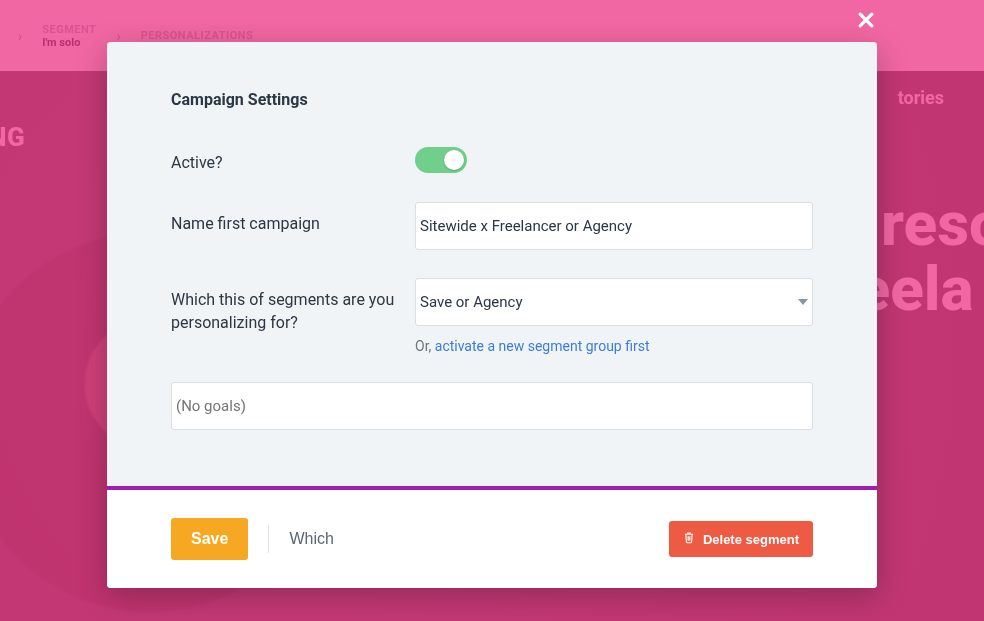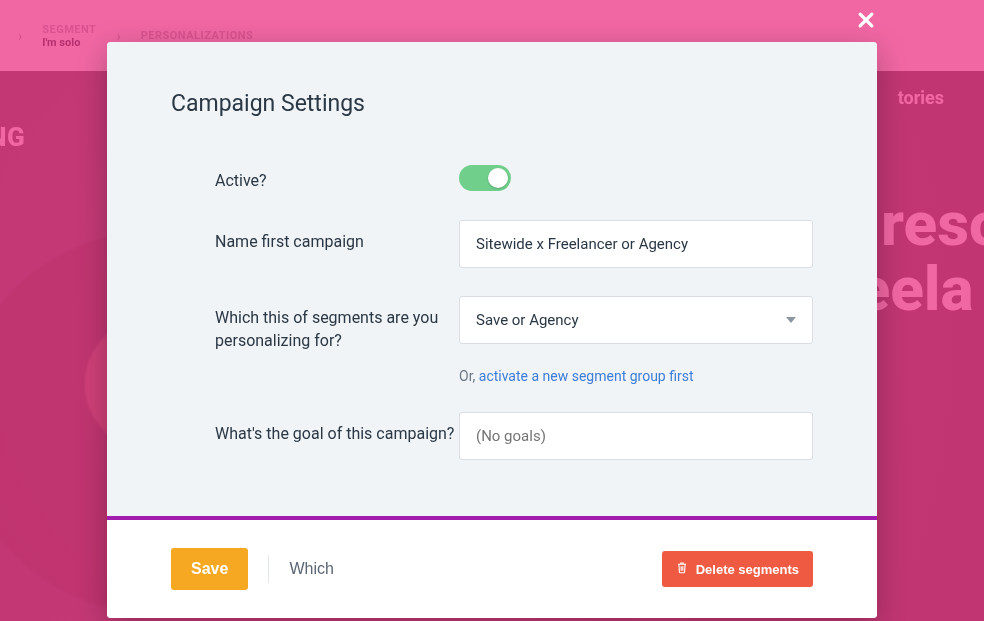--- a/index.html
+++ b/index.html
@@ -26,40 +26,40 @@
   
   .pink-overlay { position: absolute; inset: 0; background: rgba(235,45,127,0.72); }
 
   
   .close-x { position: absolute; top: 10px; right: 108px; color: #fff; font-size: 22px; cursor: pointer; }
   .close-x svg { width: 20px; height: 20px; display:block; }
 
   
   .modal { position: absolute; left: 107px; top: 42px; width: 770px; background: #fff; border-radius: 4px; box-shadow: 0 8px 30px rgba(0,0,0,.25); overflow: hidden; }
   .modal-body { background: #f1f4f6; padding: 48px 64px 56px; }
-  .modal-title { font-size: 23px; font-weight: 400; color: #2a3744; margin-bottom: 42px; }
+  .modal-title { font-size: 16px; font-weight: 700; color: #2a3744; margin-bottom: 32px; }
 
   .form-row { display: flex; align-items: flex-start; margin-bottom: 28px; }
   .form-row:last-child { margin-bottom: 0; }
-  .form-label { width: 244px; flex: 0 0 244px; font-size: 16px; color: #2a3744; padding-top: 10px; line-height: 1.45; margin-left: 44px; }
+  .form-label { width: 244px; flex: 0 0 244px; font-size: 16px; color: #2a3744; padding-top: 10px; line-height: 1.45; }
   .form-control { flex: 1; }
 
   
   .toggle { width: 52px; height: 26px; border-radius: 13px; background: #6fcf8b; position: relative; cursor: pointer; margin-top: 6px; }
   .toggle-knob { position: absolute; right: 3px; top: 3px; width: 20px; height: 20px; border-radius: 50%; background: #fff; box-shadow: 0 1px 2px rgba(0,0,0,.2); }
 
   
   .text-input, .select-input {
     width: 100%; height: 48px; background: #fff; border: 1px solid #d8dee4; border-radius: 3px;
-    padding: 0 16px; font-size: 15px; color: #2a3744; display: flex; align-items: center;
+    padding: 0 4px; font-size: 15px; color: #2a3744; display: flex; align-items: center;
   }
   .text-input input { border:none; outline:none; width:100%; font-size:15px; color:#2a3744; font-family:inherit; background:transparent; }
   .select-input { justify-content: space-between; cursor: pointer; }
   .select-caret { width: 0; height: 0; border-left: 5px solid transparent; border-right: 5px solid transparent; border-top: 6px solid #8a95a1; }
-  .helper { margin-top: 24px; font-size: 14px; color: #6b7684; }
+  .helper { margin-top: 12px; font-size: 14px; color: #6b7684; }
   .helper a { color: #3b7dd8; text-decoration: none; cursor: pointer; }
   .placeholder { color: #9aa3ad; }
 
   
   .modal-footer { background: #fff; border-top: 4px solid #a21caf; padding: 28px 64px; display: flex; align-items: center; }
   .btn-save { background: #f6a823; color: #fff; font-weight: 700; font-size: 16px; border: none; padding: 12px 20px; border-radius: 3px; cursor: pointer; }
   .footer-divider { width: 1px; height: 28px; background: #e3e7eb; margin: 0 20px; }
   .btn-cancel { background: transparent; border: none; color: #5a6673; font-size: 16px; cursor: pointer; }
   .spacer { flex: 1; }
   .btn-delete { background: #ef5b42; color: #fff; font-weight: 700; font-size: 13px; border: none; padding: 10px 14px; border-radius: 3px; cursor: pointer; display: inline-flex; align-items: center; gap: 8px; }
@@ -137,21 +137,20 @@
           <span>Save or Agency</span>
           <span class="select-caret"></span>
         </div>
         <div class="helper">
           <span>Or, </span><a>activate a new segment group first</a>
         </div>
       </div>
     </div>
 
     <div class="form-row">
-      <div class="form-label">What's the goal of this campaign?</div>
       <div class="form-control">
         <div class="text-input">
           <input type="text" class="placeholder" placeholder="(No goals)" style="">
         </div>
       </div>
     </div>
   </div>
 
   <div class="modal-footer">
     <button class="btn-save">Save</button>
@@ -159,16 +158,16 @@
     <button class="btn-cancel">Which</button>
     <div class="spacer"></div>
     <button class="btn-delete">
       <span>
         <svg viewBox="0 0 14 16" fill="none" stroke="currentColor" stroke-width="1.4">
           <path d="M2 4h10M5.5 4V2.5h3V4M3.2 4l.6 9.5a1 1 0 0 0 1 .9h4.4a1 1 0 0 0 1-.9L10.8 4"></path>
           <line x1="6" y1="6.5" x2="6" y2="12"></line>
             <line x1="8" y1="6.5" x2="8" y2="12"></line>
         </svg>
       </span>
-      <span>Delete segments</span>
+      <span>Delete segment</span>
     </button>
   </div>
 </div>
 
 </body></html>

